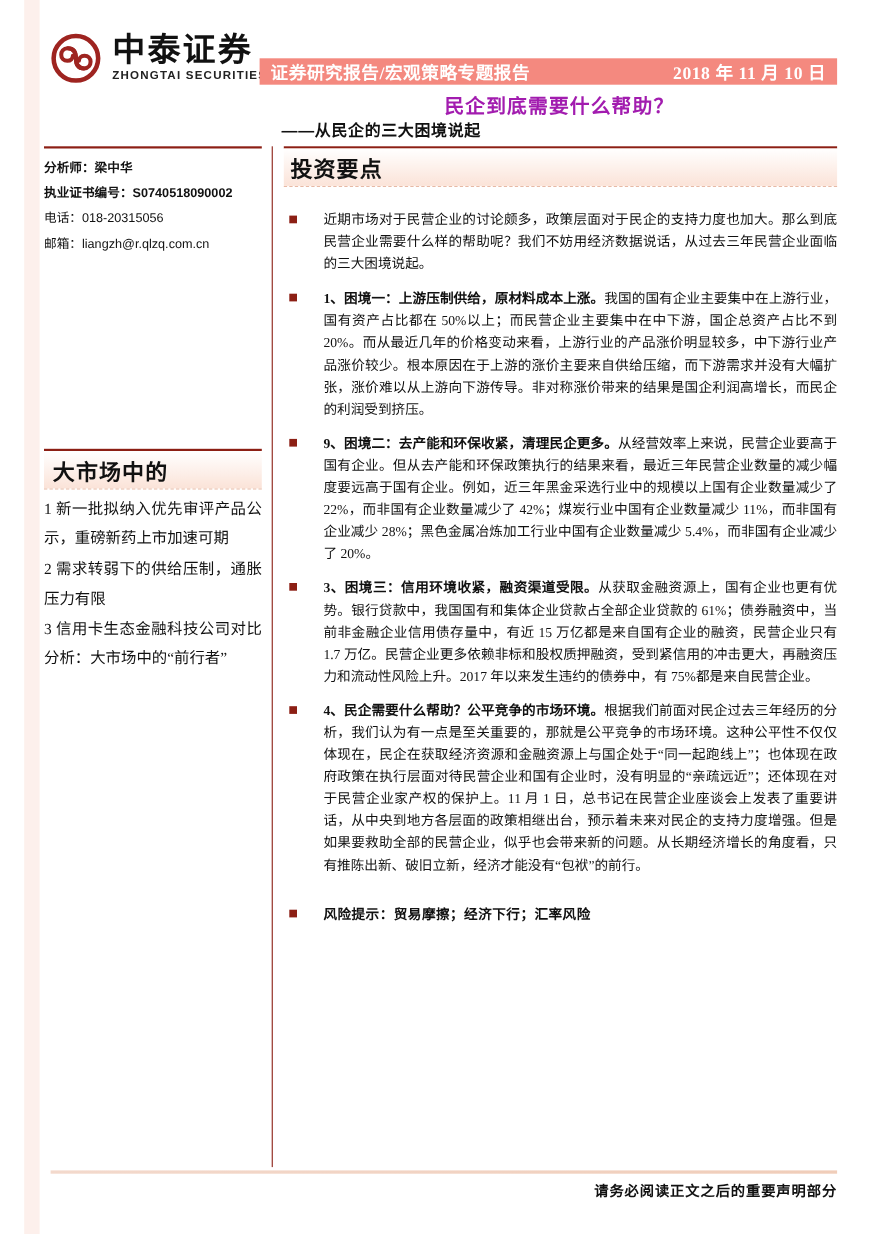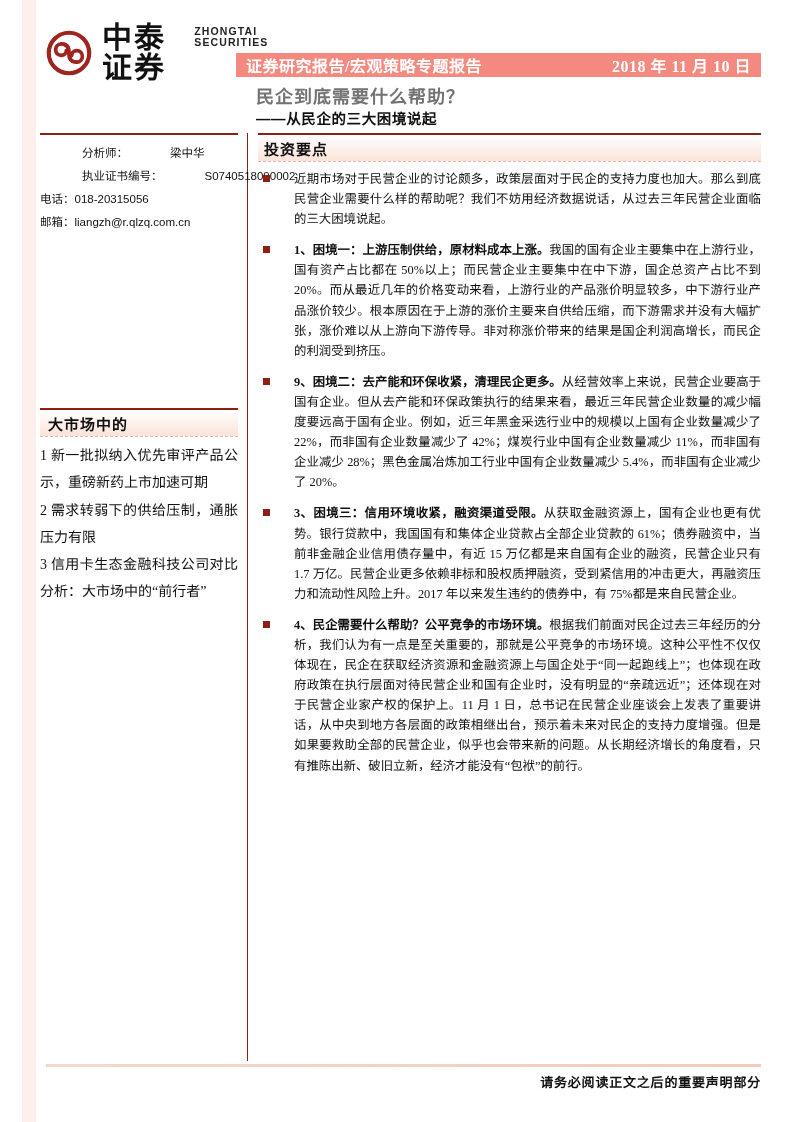--- a/index.html
+++ b/index.html
@@ -44,21 +44,21 @@
     gap: 10px;
   }
   .logo-mark {
     width: 46px;
     height: 46px;
     flex: none;
     position: relative;
   }
   .logo-wordmark {
     display: flex;
-    flex-direction: row;
+    flex-direction: column;
     justify-content: center;
     line-height: 1;
   }
   .logo-cn {
     font-family: "Liberation Sans", sans-serif;
     font-weight: bold;
     font-size: 30px;
     letter-spacing: 2px;
     color: #111111;
   }
@@ -93,26 +93,26 @@
     letter-spacing: 0.5px;
     white-space: nowrap;
   }
 
   
   .doc-title {
     position: absolute;
     left: 256px;
     top: 82px;
     width: 505px;
-    text-align: left;
+    text-align: center;
     font-family: "Liberation Sans", sans-serif;
     font-weight: bold;
     font-size: 18px;
     letter-spacing: 1px;
-    color: #737373;
+    color: #a21caf;
   }
   .doc-subtitle {
     position: absolute;
     left: 256px;
     top: 107px;
     width: 505px;
     text-align: left;
     padding-right: 14px;
     box-sizing: border-box;
     font-family: "Liberation Sans", sans-serif;
@@ -145,22 +145,21 @@
     background: #8c1f14;
     margin-bottom: 7px;
   }
   .analyst-box {
     font-family: "Liberation Serif", "DejaVu Serif", serif;
     font-size: 11.5px;
     line-height: 2.0;
     color: #111111;
   }
   .analyst-box .strong {
-    font-weight: normal;
-    margin-left: 42px;
+    font-weight: bold;
   }
   .analyst-box .row {
     white-space: nowrap;
   }
   .analyst-box .val {
     font-family: "Liberation Sans", sans-serif;
   }
 
   .section-head {
     margin-top: 0;
@@ -172,21 +171,21 @@
   }
   .section-head .head-body {
     background: linear-gradient(to bottom, #ffffff 0%, #fbe3d8 100%);
     border-bottom: 1.5px dashed #e7b9a5;
     padding: 3px 0 2px 8px;
     box-sizing: border-box;
   }
   .section-head .head-text {
     font-family: Liberation Sans, sans-serif;
     font-weight: bold;
-    font-size: 15px;
+    font-size: 20px;
     letter-spacing: 1px;
     color: #111111;
   }
 
   .related-block {
     position: absolute;
     left: 40px;
     top: 408px;
     width: 198px;
   }
@@ -206,21 +205,21 @@
   .right-col {
     position: absolute;
     left: 258px;
     top: 133px;
     width: 503px;
   }
   .points-head .head-body {
     padding-left: 6px;
   }
   .bullets {
-    margin-top: 7px;
+    margin-top: 20px;
   }
   .bullet-row {
     display: flex;
     align-items: flex-start;
     margin-bottom: 11px;
   }
   .bullet-sq {
     flex: none;
     width: 7px;
     height: 7px;
@@ -359,20 +358,24 @@
       <div class="bullet-row">
         <div class="bullet-sq"></div>
         <div class="bullet-text"><b>3、困境三：信用环境收紧，融资渠道受限。</b><span>从获取金融资源上，国有企业也更有优势。银行贷款中，我国国有和集体企业贷款占全部企业贷款的 61%；债券融资中，当前非金融企业信用债存量中，有近 15 万亿都是来自国有企业的融资，民营企业只有 1.7 万亿。民营企业更多依赖非标和股权质押融资，受到紧信用的冲击更大，再融资压力和流动性风险上升。2017 年以来发生违约的债券中，有 75%都是来自民营企业。</span></div>
       </div>
 
       <div class="bullet-row">
         <div class="bullet-sq"></div>
         <div class="bullet-text"><b>4、民企需要什么帮助？公平竞争的市场环境。</b><span>根据我们前面对民企过去三年经历的分析，我们认为有一点是至关重要的，那就是公平竞争的市场环境。这种公平性不仅仅体现在，民企在获取经济资源和金融资源上与国企处于“同一起跑线上”；也体现在政府政策在执行层面对待民营企业和国有企业时，没有明显的“亲疏远近”；还体现在对于民营企业家产权的保护上。11 月 1 日，总书记在民营企业座谈会上发表了重要讲话，从中央到地方各层面的政策相继出台，预示着未来对民企的支持力度增强。但是如果要救助全部的民营企业，似乎也会带来新的问题。从长期经济增长的角度看，只有推陈出新、破旧立新，经济才能没有“包袱”的前行。</span></div>
       </div>
 
+      <div class="bullet-row risk-row" style="margin-top:24px;">
+        <div class="bullet-sq"></div>
+        <div class="bullet-text">风险提示：贸易摩擦；经济下行；汇率风险</div>
+      </div>
 
     </div>
   </div>
 
   <div class="footer-rule"></div>
   <div class="footer-text">请务必阅读正文之后的重要声明部分</div>
 
 </div>
 
 </body></html>

